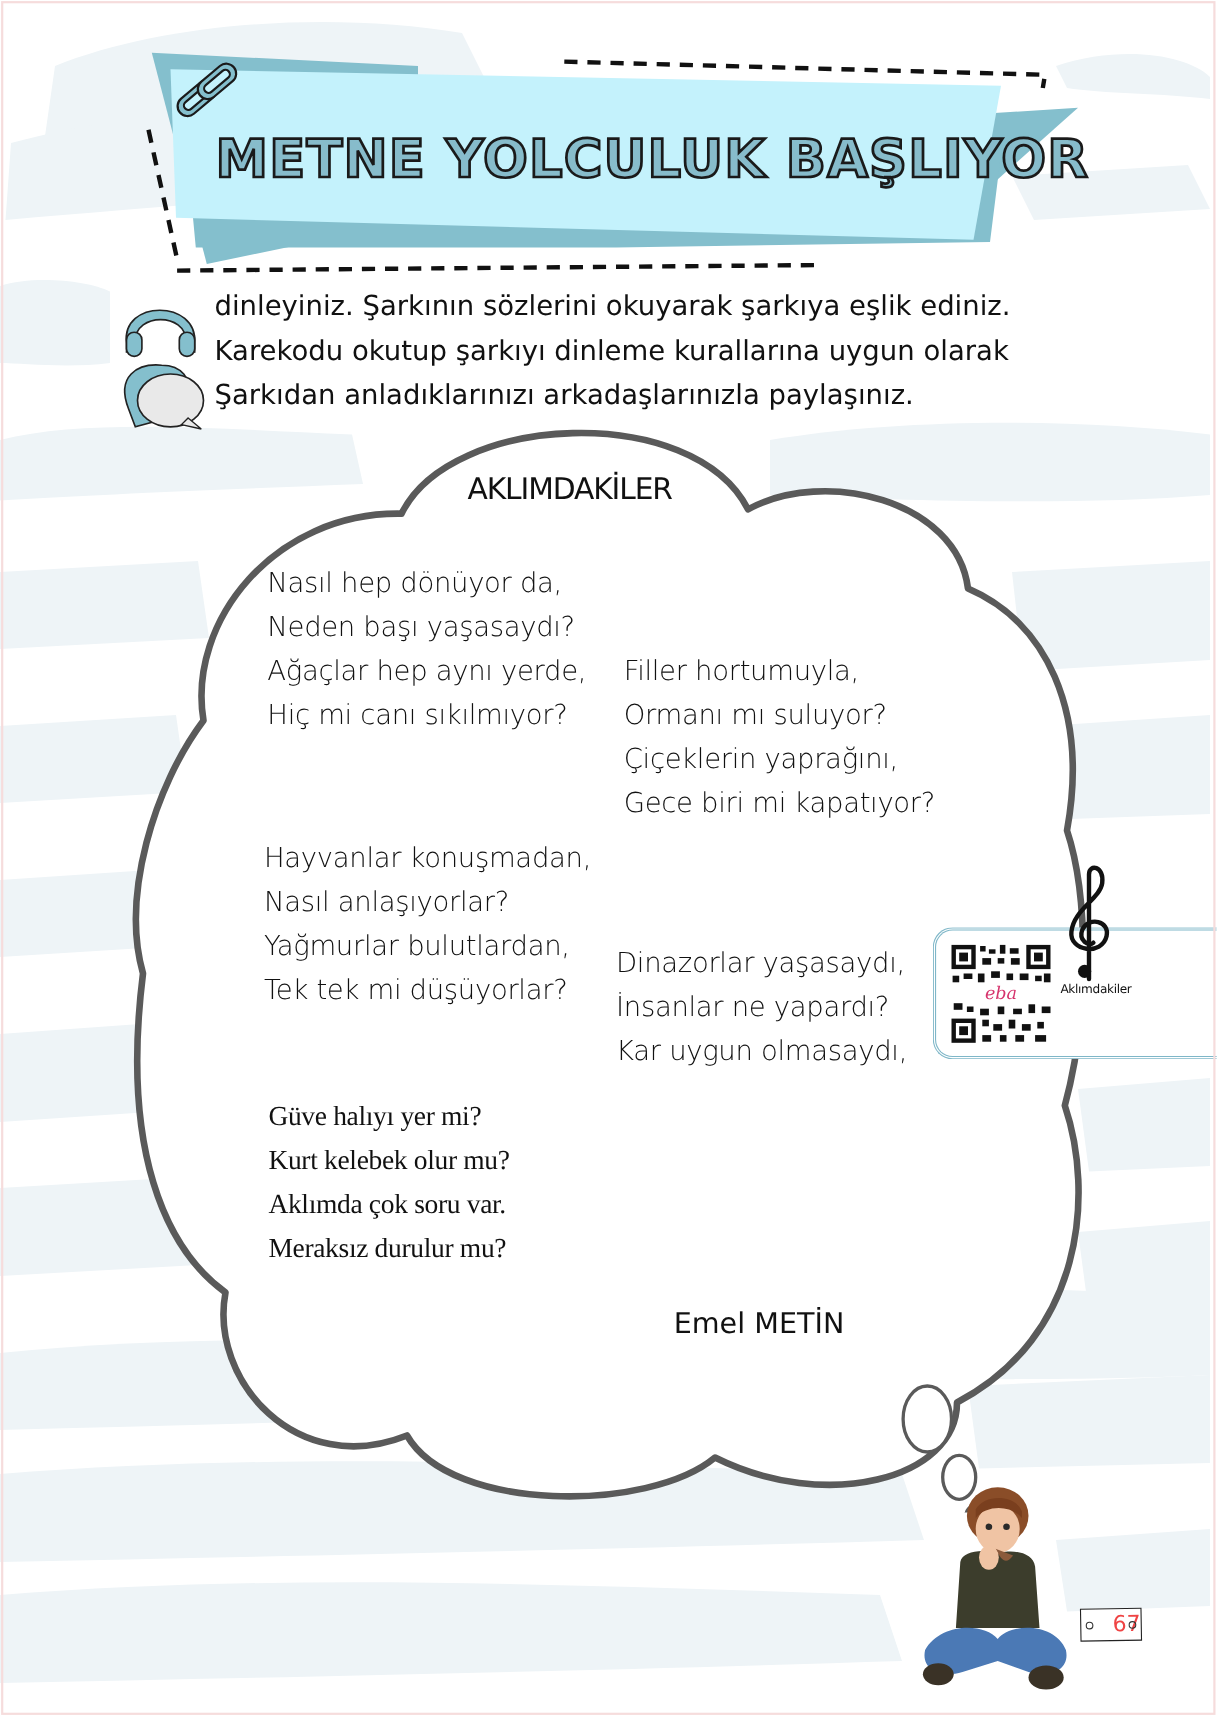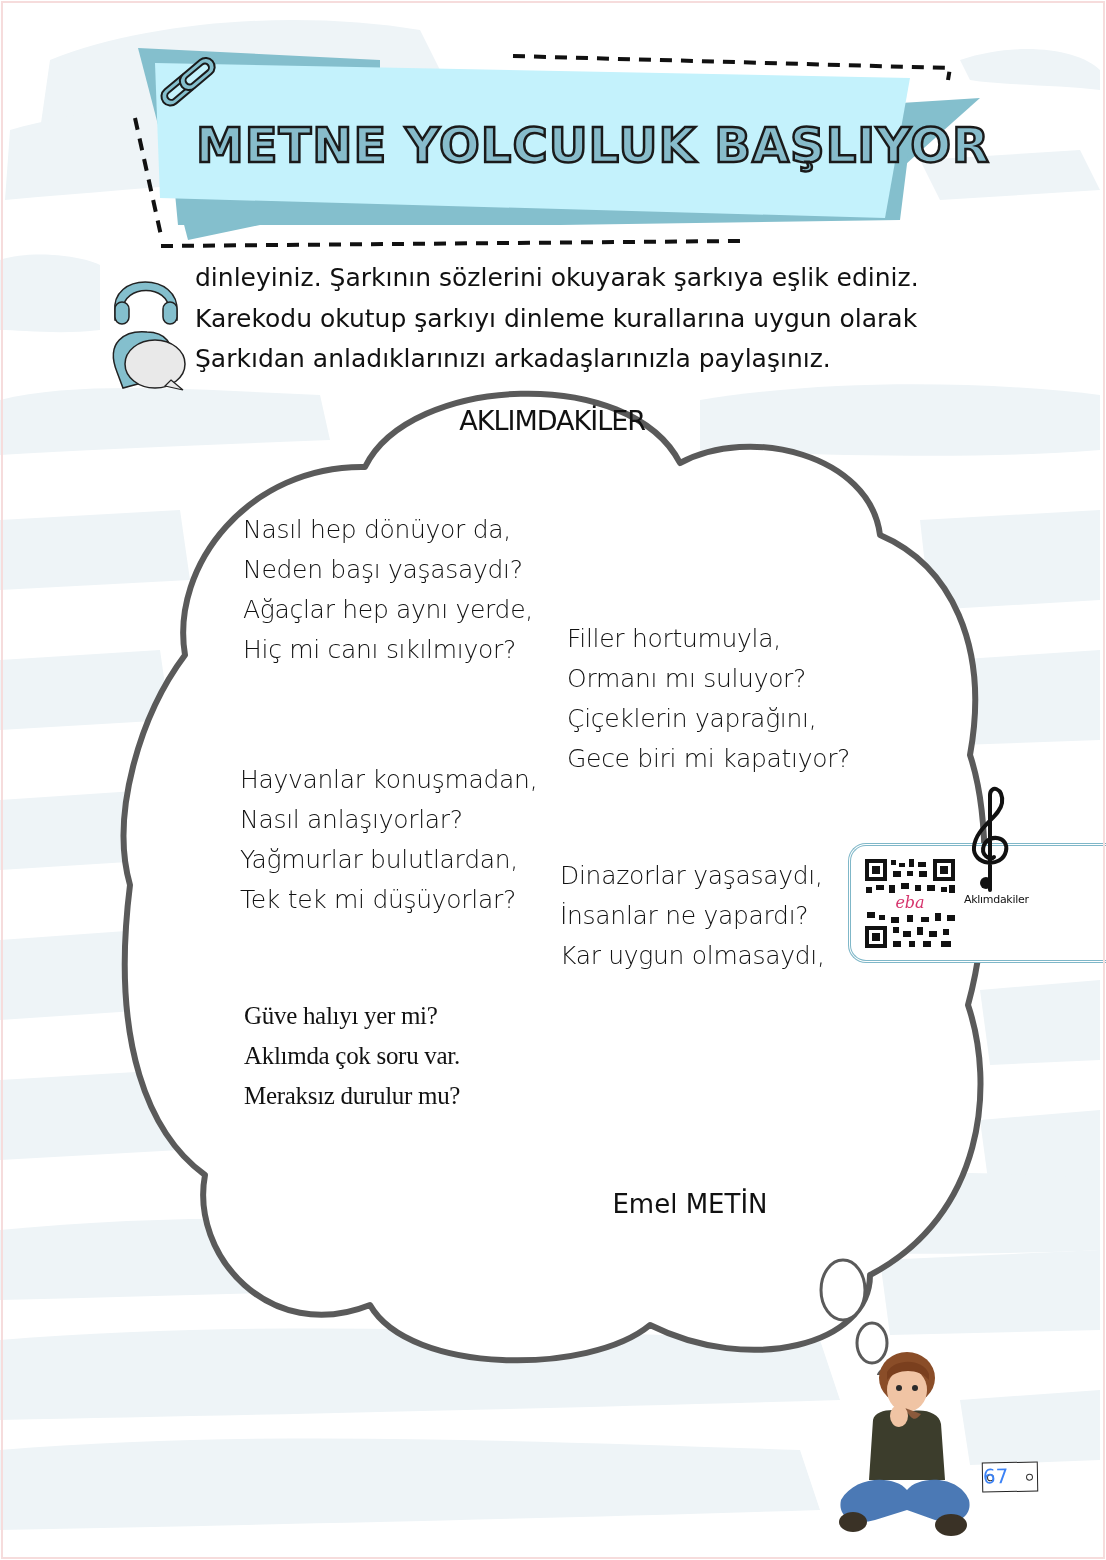--- a/index.html
+++ b/index.html
@@ -26,21 +26,21 @@
     }
     .instructions {
       position: absolute; left: 195px; top: 258px; width: 740px;
       font-family: "DejaVu Sans", sans-serif; font-size: 25px; line-height: 40.5px;
       color: #111; z-index: 3;
     }
     .instructions div { white-space: nowrap; }
     .icons { position: absolute; left: 105px; top: 262px; width: 90px; height: 135px; z-index: 3; }
     .cloud { position: absolute; left: 110px; top: 385px; width: 900px; height: 990px; z-index: 1; }
     .cloud-title {
-      position: absolute; left: 425px; top: 405px; width: 220px; text-align: right;
+      position: absolute; left: 425px; top: 430px; width: 220px; text-align: left;
       font-family: "DejaVu Sans", sans-serif; font-size: 27px; letter-spacing: -1px;
       z-index: 3; color: #111;
     }
     .stanza {
       position: absolute; z-index: 3;
       font-family: "DejaVu Sans", sans-serif; font-size: 25px; line-height: 40px;
       font-weight: 300; color: #111; letter-spacing: -0.3px;
     }
     .stanza div { white-space: nowrap; }
     .author {
@@ -58,22 +58,22 @@
       font-family: "DejaVu Sans", sans-serif; color: #111; letter-spacing: -0.3px;
     }
     .treble { position: absolute; left: 962px; top: 785px; width: 55px; height: 110px; z-index: 5; }
     .boy { position: absolute; left: 835px; top: 1350px; width: 140px; height: 195px; z-index: 4; }
     .page-num-box {
       position: absolute; left: 982px; top: 1462px; width: 56px; height: 30px;
       border: 1.5px solid #222; background: #fff; z-index: 5; box-sizing: border-box;
       transform: rotate(-1deg);
     }
     .page-num {
-      position: absolute; left: 0; right: 0; top: 1px; text-align: left;
-      font-size: 20px; font-family: "DejaVu Sans", sans-serif; color: #3b82f6;
+      position: absolute; left: 0; right: 0; top: 1px; text-align: right;
+      font-size: 20px; font-family: "DejaVu Sans", sans-serif; color: #ef4444;
     }
     .screw { position: absolute; top: 11px; width: 5px; height: 5px; border: 1px solid #333; border-radius: 50%; }
   </style>
 </head>
 <body>
 
 <svg class="bg-layer" viewBox="0 0 1106 1560">
   <g fill="#eef4f7">
     <path d="M50 60 C150 20 300 10 420 30 L440 70 L380 95 C250 110 120 120 40 130 Z"></path>
     <path d="M10 130 C120 100 260 90 380 110 L370 170 C250 180 120 190 5 200 Z"></path>
@@ -153,39 +153,40 @@
 </svg>
 
 <div class="cloud-title">AKLIMDAKİLER</div>
 
 <div class="stanza" style="left:243px;top:510px;">
   <div>Nasıl hep dönüyor da,</div>
   <div>Neden başı yaşasaydı?</div>
   <div>Ağaçlar hep aynı yerde,</div>
   <div>Hiç mi canı sıkılmıyor?</div>
 </div>
-<div class="stanza" style="left:567px;top:590px;margin-top:29px;">
+<div class="stanza" style="left:567px;top:590px;">
   <div>Filler hortumuyla,</div>
   <div>Ormanı mı suluyor?</div>
   <div>Çiçeklerin yaprağını,</div>
   <div>Gece biri mi kapatıyor?</div>
 </div>
 <div class="stanza" style="left:240px;top:760px;">
   <div>Hayvanlar konuşmadan,</div>
   <div>Nasıl anlaşıyorlar?</div>
   <div>Yağmurlar bulutlardan,</div>
   <div>Tek tek mi düşüyorlar?</div>
 </div>
 <div class="stanza" style="left:560px;top:856px;">
   <div>Dinazorlar yaşasaydı,</div>
   <div>İnsanlar ne yapardı?</div>
   <div>Kar uygun olmasaydı,</div>
 </div>
 <div class="stanza" style="left:244px;top:996px;font-family:Liberation Serif, serif;">
   <div>Güve halıyı yer mi?</div>
+  <div>Kurt kelebek olur mu?</div>
   <div>Aklımda çok soru var.</div>
   <div>Meraksız durulur mu?</div>
 </div>
 
 <div class="author">
   <div>Emel METİN</div>
 </div>
 
 <div class="qr-card"></div>
 <svg class="qr-code" viewBox="0 0 94 93">

